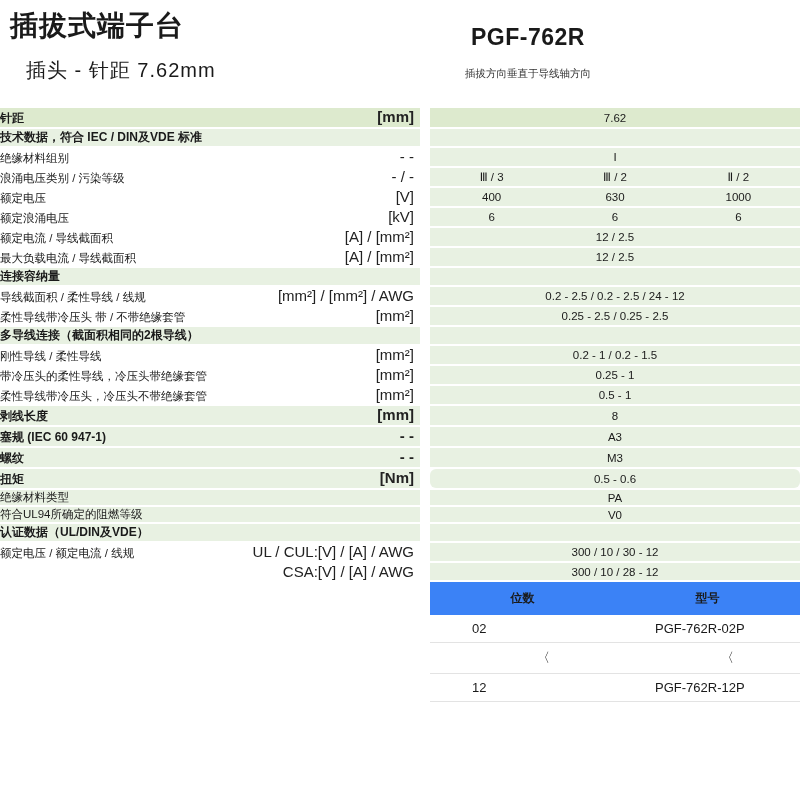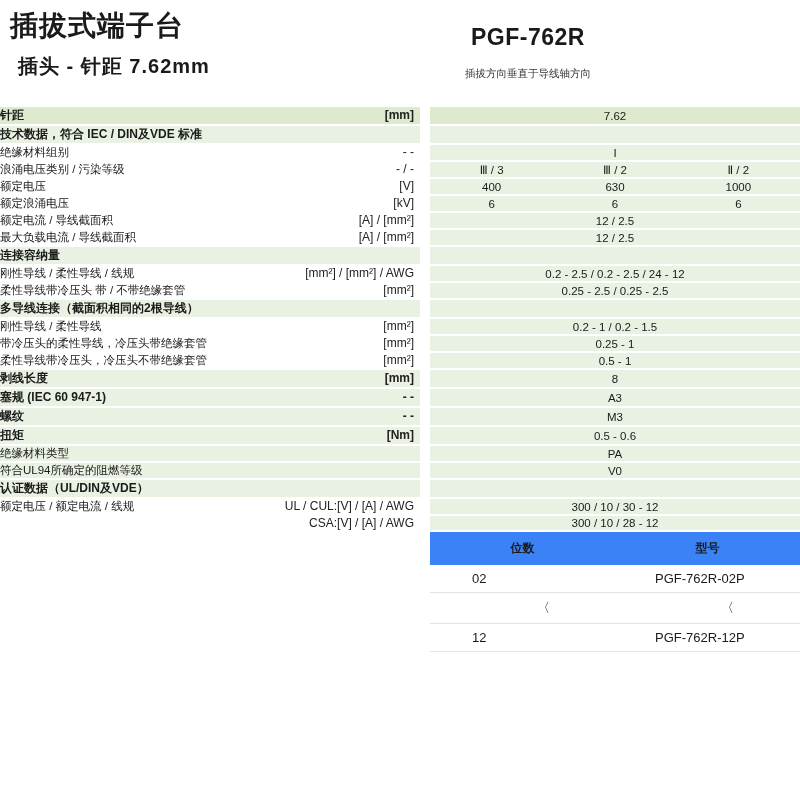--- a/index.html
+++ b/index.html
@@ -26,23 +26,23 @@
   .header-right { width: 380px; text-align: center; padding-top: 14px;}
   .title-main {
     font-size: 28px;
     font-weight: bold;
     letter-spacing: 1px;
     margin: 0 0 12px 0;
     line-height: 1.15;
   }
   .title-sub {
     font-size: 20px;
-    font-weight: bold;
+    font-weight: normal;
     letter-spacing: 1px;
-    margin: 8px;
+    margin: 16px;
     line-height: 1.2;
   }
   .model {
     font-size: 23px;
     font-weight: bold;
     margin: 0 0 10px 0;
     letter-spacing: 0.5px;
   }
   .model-note {
     font-size: 10.5px;
@@ -69,21 +69,21 @@
     overflow: hidden;
   }
   .lbl.bold { font-weight: bold; font-size: 12px; }
   .lbl-flex {
     display: flex;
     justify-content: space-between;
     align-items: baseline;
     width: 100%;
   }
   .unit {
-    font-size: 12px;
+    font-size: 15px;
     color: #222;
     padding-left: 8px;
     padding-right: 6px;
     white-space: nowrap;
   }
   .gap { width: 10px; background: #fff !important; }
   .val {
     width: 370px;
     text-align: center;
     font-size: 11.5px;
@@ -252,21 +252,21 @@
           </td>
           <td class="gap"></td>
           <td colspan="3" class="val" style="background: rgb(232, 241, 226);"></td>
         </tr>
         <tr>
           <td colspan="5" style="height: 2px; background: rgb(255, 255, 255);"></td>
         </tr>
         <tr>
           <td class="lbl white">
             <div class="lbl-flex">
-              <span>刚性导线 / 柔性导线 / 线规</span>
+              <span>导线截面积 / 柔性导线 / 线规</span>
               <span class="unit">[mm²] / [mm²] / AWG</span>
             </div>
           </td>
           <td class="gap"></td>
           <td colspan="3" class="val" style="background: rgb(232, 241, 226);">0.2 - 2.5 / 0.2 - 2.5 / 24 - 12</td>
         </tr>
         <tr>
           <td colspan="5" style="height: 2px; background: rgb(255, 255, 255);"></td>
         </tr>
         <tr>
@@ -374,21 +374,21 @@
           <td colspan="5" style="height: 2px; background: rgb(255, 255, 255);"></td>
         </tr>
         <tr>
           <td class="lbl bold green-light">
             <div class="lbl-flex">
               <span>扭矩</span>
               <span class="unit">[Nm]</span>
             </div>
           </td>
           <td class="gap"></td>
-          <td colspan="3" class="val" style="background: rgb(232, 241, 226);">0.5 - 0.6</td>
+          <td colspan="3" class="val" style="background: rgb(232, 241, 226); border-radius: 6px;">0.5 - 0.6</td>
         </tr>
         <tr>
           <td colspan="5" style="height: 2px; background: rgb(255, 255, 255);"></td>
         </tr>
         <tr>
           <td class="lbl green-light">
             <div class="lbl-flex">
               <span>绝缘材料类型</span>
               <span class="unit"></span>
             </div>

